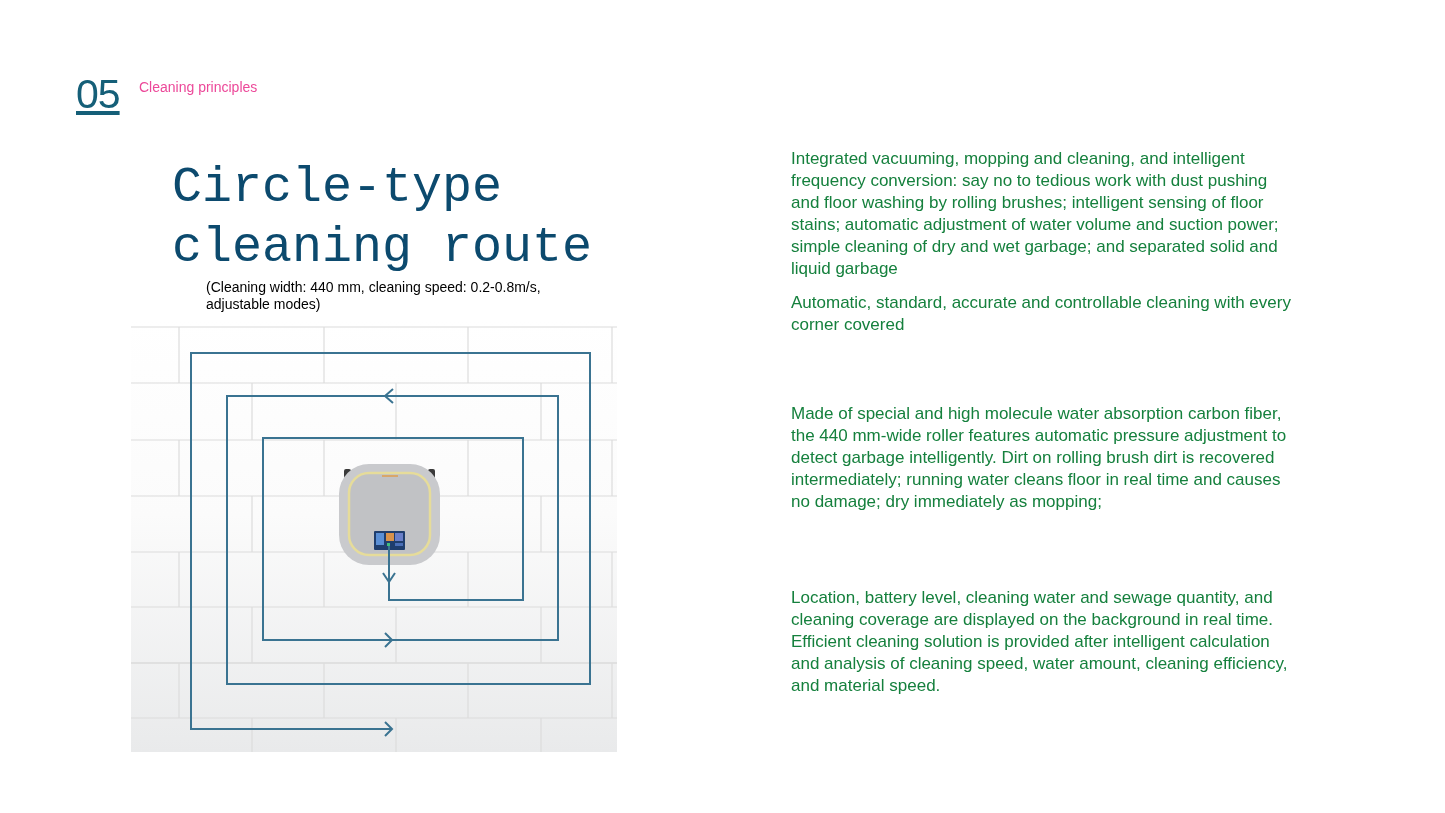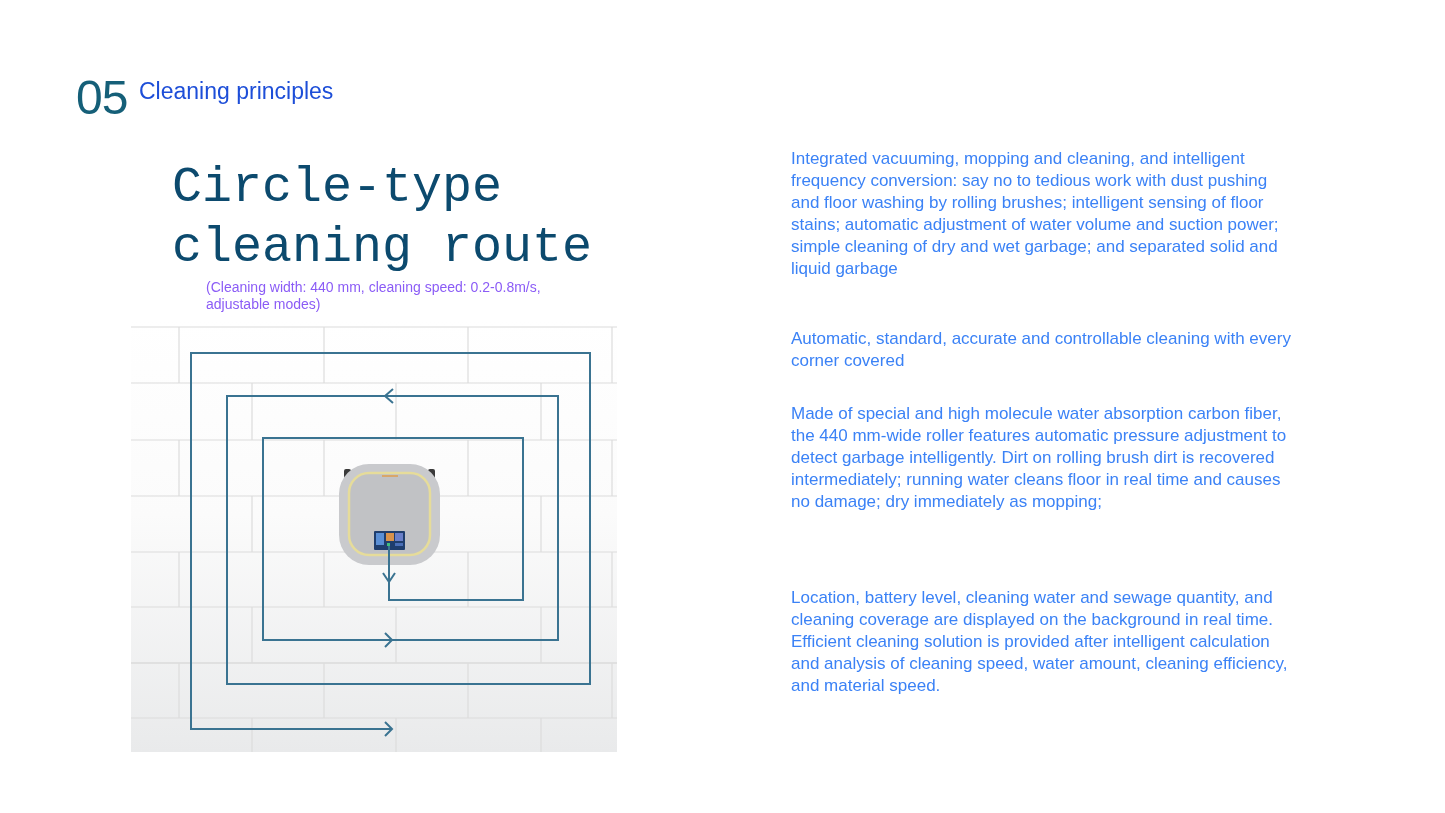--- a/index.html
+++ b/index.html
@@ -1,25 +1,25 @@
 <!DOCTYPE html>
 <html><head>
   <meta charset="utf-8">
   <style>
     html, body { margin: 0; padding: 0; background: #ffffff; }
     body { width: 1445px; height: 813px; position: relative; overflow: hidden; font-family: "Liberation Sans", sans-serif; }
-    .sec-num { position: absolute; left: 76px; top: 74px; font-size: 48px; color: #155f78; line-height: 1; letter-spacing: -1px; }
-    .sec-title { position: absolute; left: 139px; top: 80px; font-size: 23px; color: #1d4ed8; line-height: 1; }
+    .sec-num { position: absolute; left: 76px; top: 74px; font-size: 41px; color: #155f78; line-height: 1; letter-spacing: -1px; text-decoration: underline; }
+    .sec-title { position: absolute; left: 139px; top: 80px; font-size: 14px; color: #ec4899; line-height: 1; }
     .headline { position: absolute; left: 172px; top: 158px; width: 480px; font-size: 50px; line-height: 60px; color: #0c4a6e; font-family: Liberation Mono, monospace; }
-    .subnote { position: absolute; left: 206px; top: 279px; width: 380px; font-size: 14px; line-height: 17px; color: #8b5cf6; }
+    .subnote { position: absolute; left: 206px; top: 279px; width: 380px; font-size: 14px; line-height: 17px; color: #000000; }
     .figure { position: absolute; left: 131px; top: 320px; width: 486px; height: 432px; }
     .figure svg { display: block; }
-    .para { position: absolute; left: 791px; width: 500px; font-size: 17px; line-height: 22px; color: #3b82f6; }
+    .para { position: absolute; left: 791px; width: 500px; font-size: 17px; line-height: 22px; color: #15803d; }
     .p1 { top: 148px; }
-    .p2 { top: 292px; margin-top: 36px; }
+    .p2 { top: 292px; }
     .p3 { top: 403px; }
     .p4 { top: 587px; }
   </style>
 </head>
 <body>
 
 <div class="sec-num">05</div>
 <div class="sec-title">Cleaning principles</div>
 
 <div class="headline">Circle-type cleaning route</div>

